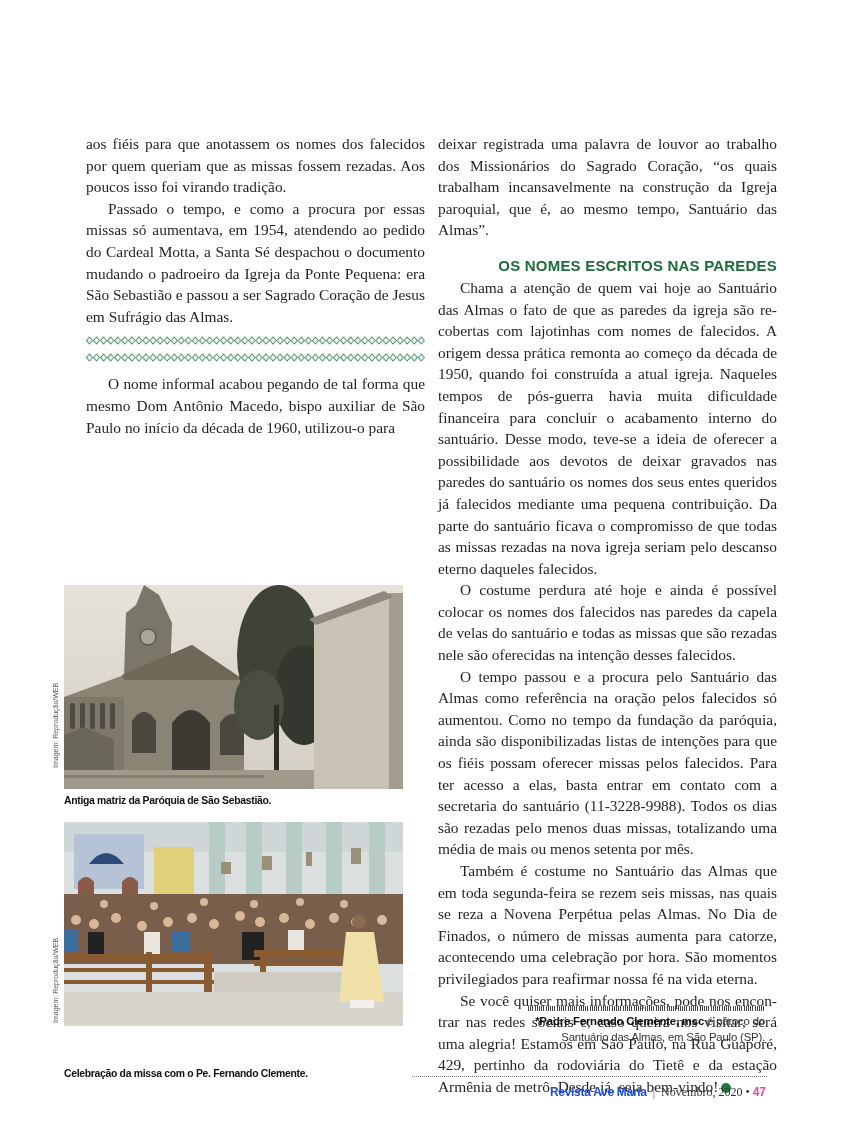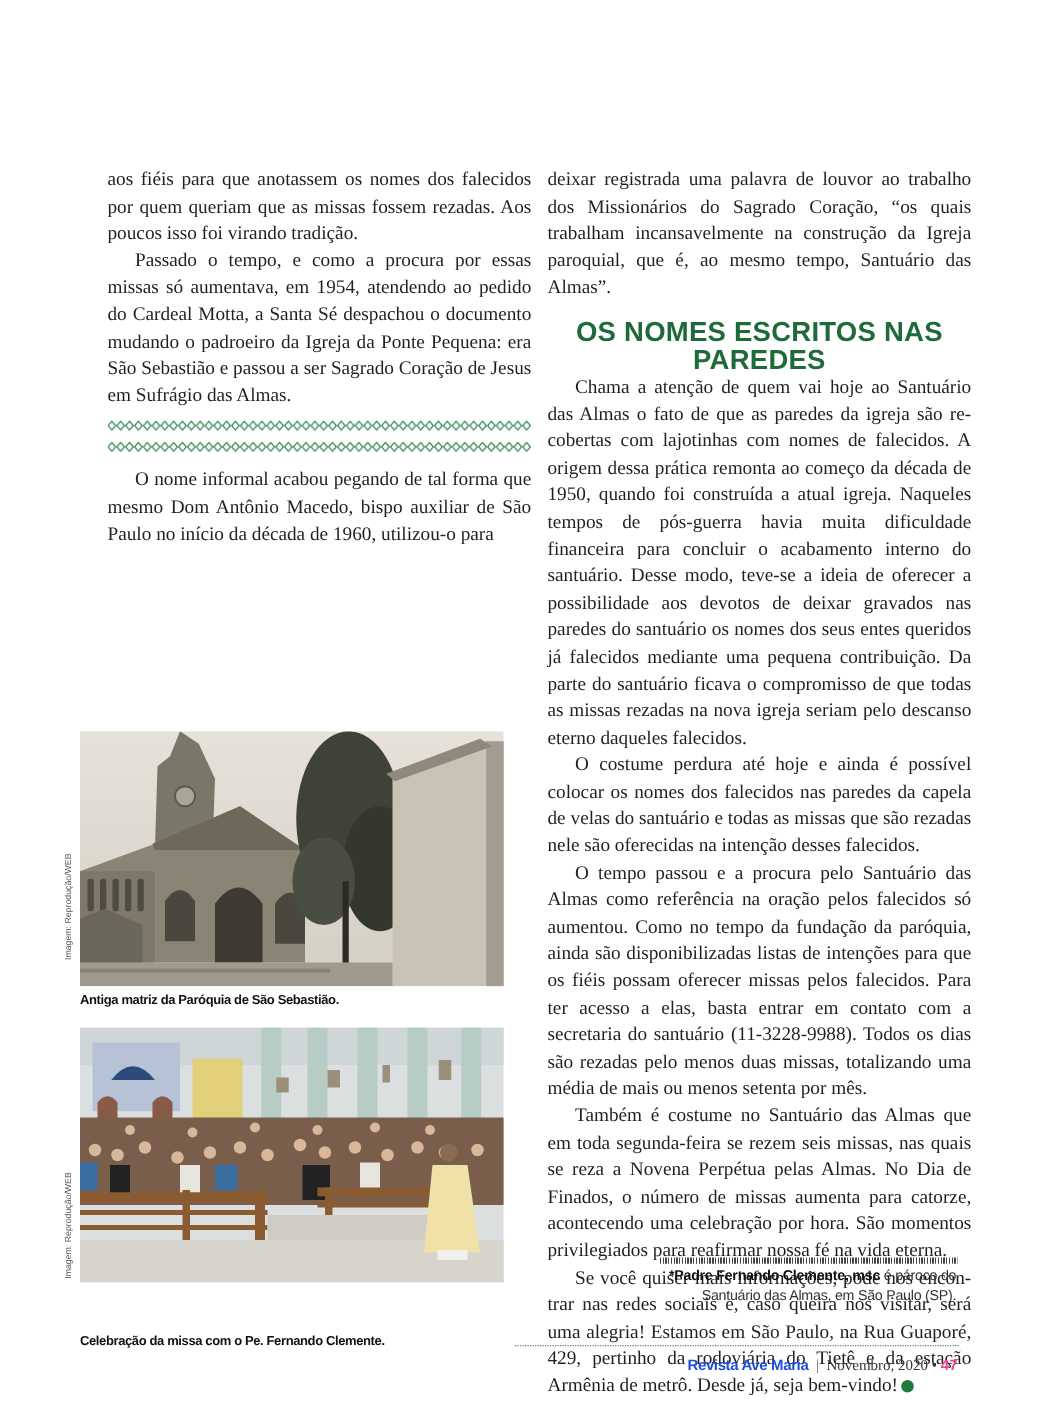--- a/index.html
+++ b/index.html
@@ -7,21 +7,21 @@
   .col { position: absolute; top: 133px; font-family: "Liberation Serif", "DejaVu Serif", serif; font-size: 15.4px; line-height: 21.6px; text-align: justify; margin-left: 22px; }
   .col-left { left: 64px; width: 339px; }
   .col-right { left: 416px; width: 339px; }
   .col p { margin: 0; text-indent: 22px; hyphens: manual; }
   .col p.noindent { text-indent: 0; }
   .divider { height: 9px; margin: 8px 0; 
     background-image: radial-gradient(circle at 50% 50%, transparent 2px, transparent 2px);
     position: relative; overflow: hidden; }
   .divider svg { display: block; }
   .pullquote { font-family: "DejaVu Sans", "Liberation Sans", sans-serif; font-weight: bold; color: #1e6b3a; font-size: 17.4px; line-height: 25.2px; text-align: center; margin: 16px 0 14px 0; letter-spacing: -0.3px; }
-  .section-heading { font-family: "Liberation Sans", "DejaVu Sans", sans-serif; font-weight: bold; color: #1e6b3a; font-size: 22px; line-height: 22px; letter-spacing: 0.2px; margin: 14px 0 0 0; text-indent: 0; text-align: center; }
+  .section-heading { font-family: "Liberation Sans", "DejaVu Sans", sans-serif; font-weight: bold; color: #1e6b3a; font-size: 15px; line-height: 22px; letter-spacing: 0.2px; margin: 14px 0 0 0; text-indent: 0; text-align: right; }
   .photo-wrap { position: absolute; left: 64px; width: 339px; }
   .photo { width: 339px; position: relative; overflow: hidden; }
   .photo1 { top: 585px; height: 204px; }
   .photo2 { top: 822px; height: 204px; }
   .photo-credit { position: absolute; left: 52px; font-family: "Liberation Sans", "DejaVu Sans", sans-serif; font-size: 7px; color: #555; transform: rotate(-90deg); transform-origin: left top; white-space: nowrap; }
   .caption { position: absolute; left: 64px; font-family: "Liberation Sans", "DejaVu Sans", sans-serif; font-weight: bold; font-size: 10.4px; color: #111; letter-spacing: -0.3px; }
   .end-dot { display: inline-block; width: 10px; height: 10px; border-radius: 50%; background: #1e7a3c; vertical-align: -1px; margin-left: 3px; }
   .author { position: absolute; left: 520px; top: 1006px; width: 245px; text-align: right; font-family: "Liberation Sans", "DejaVu Sans", sans-serif; font-size: 11.4px; line-height: 16px; color: #333; letter-spacing: -0.2px; }
   .author-rule { height: 5px; width: 238px; margin-left: 8px; background: repeating-linear-gradient(90deg, #444 0 1px, transparent 1px 2.2px); margin-bottom: 2px; }
   .author b { color: #111; }

